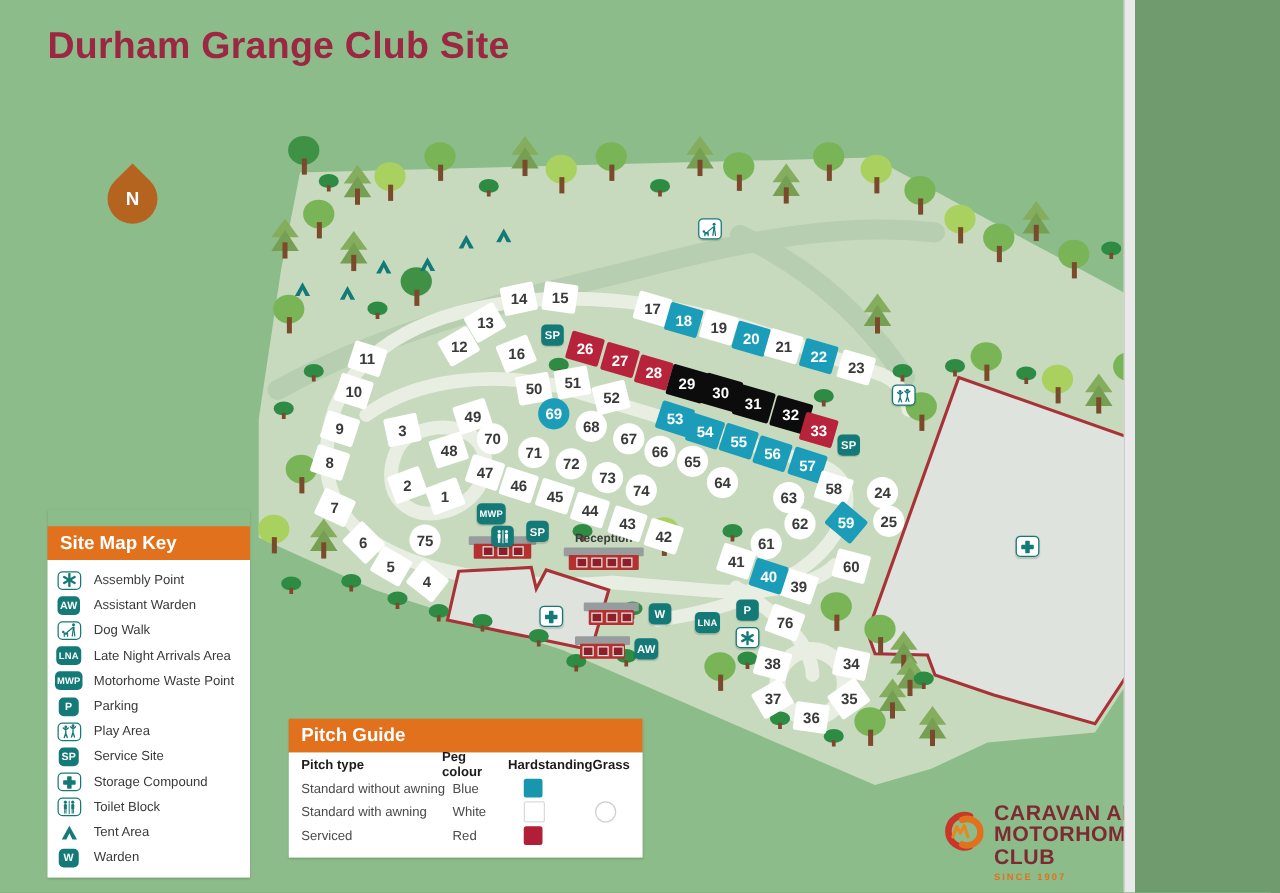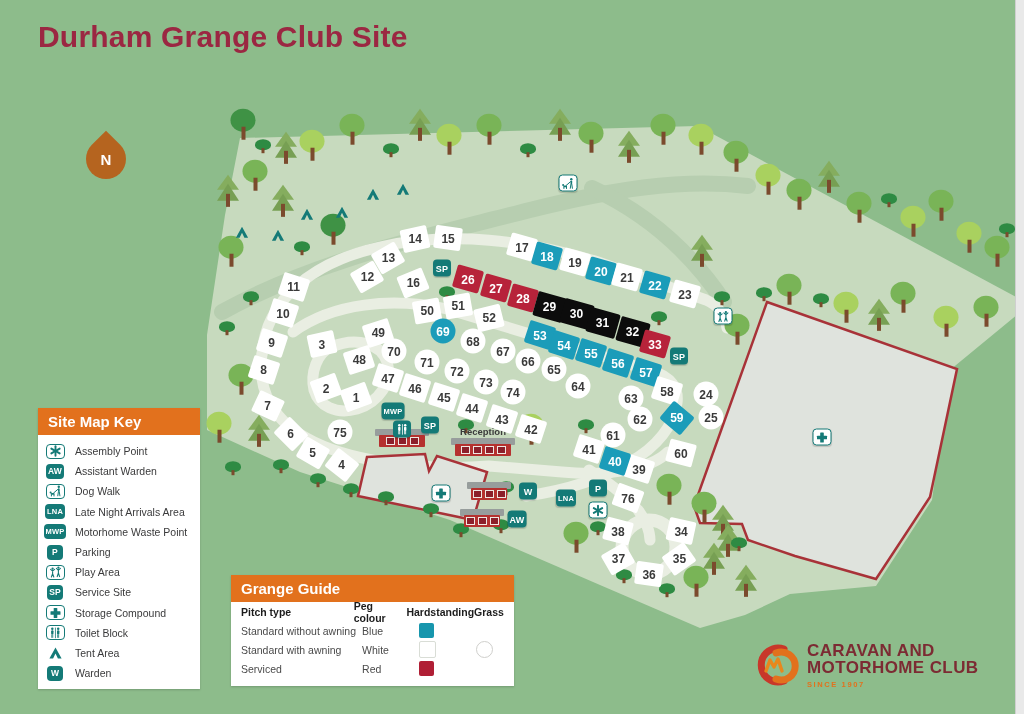--- a/index.html
+++ b/index.html
@@ -1,17 +1,17 @@
 <!DOCTYPE html>
 <html><head>
 <meta charset="utf-8">
 <style>
   html,body{margin:0;padding:0;}
   body{font-family:"Liberation Sans", sans-serif; background:#6f9b6e;}
-  .stage{position:relative;width:1024px;height:714px;overflow:hidden;background:#8dbc8b;}
+  .stage{position:relative;width:908px;height:714px;overflow:hidden;background:#8dbc8b;}
   .stage .edge{position:absolute;right:0;top:0;width:8px;height:100%;background:#e9e9e9;border-left:1px solid #cfcfcf;}
   .page-title{position:absolute;left:38px;top:20px;margin:0;font-size:30px;font-weight:bold;color:#9b2742;letter-spacing:.2px;}
   
   .north{position:absolute;left:86px;top:133px;width:44px;height:44px;}
   .north .drop{width:40px;height:40px;background:#b5641f;border-radius:0 50% 50% 50%;transform:rotate(45deg);display:flex;align-items:center;justify-content:center;margin-top:6px;}
   .north .drop span{transform:rotate(-45deg);color:#fff;font-weight:bold;font-size:15px;}
   
   #map-svg{position:absolute;left:0;top:0;}
   
   .pitch{position:absolute;display:flex;align-items:center;justify-content:center;font-size:12px;font-weight:600;color:#3a3a3a;}
@@ -46,21 +46,21 @@
   .building{position:absolute;transform:translate(-50%,-50%);}
   .building .roof{position:absolute;top:-6px;left:-4px;right:-4px;height:7px;background:#979d9c;border-radius:1px;}
   .building .wall{position:relative;height:12px;background:#b5312f;border-radius:1px;display:flex;align-items:center;justify-content:center;gap:3px;}
   .building .win{width:7px;height:6px;background:#8c1f2a;border:1px solid #efe9e4;}
   .map-label{position:absolute;transform:translate(-50%,-50%);font-size:9.5px;font-weight:600;color:#3b3b3b;white-space:nowrap;}
   
   .panel{position:absolute;box-shadow:0 1px 2px rgba(0,0,0,.18);}
   .panel-header{background:#e2711d;color:#fff;font-weight:bold;padding:4px 10px;}
   .panel-body{background:#fff;}
   .key-panel{left:38px;top:408px;width:162px;}
-  .key-panel .panel-header{font-size:15px;padding:5px 10px;}
+  .key-panel .panel-header{font-size:15px;padding:5px 10px;margin-top:13px;}
   .key-panel .panel-body{padding:6px 6px 6px 6px;text-align:right;}
   .key-item{display:flex;align-items:center;gap:9px;height:20.2px;}
   .key-item .ic{width:22px;display:flex;justify-content:center;flex:0 0 22px;}
   .key-item .lbl{font-size:10.5px;color:#3a3a3b;}
   .guide-panel{left:231px;top:575px;width:283px;}
   .guide-panel .panel-header{font-size:15px;padding:5px 10px;}
   .guide-panel .panel-body{padding:0 10px 8px 10px;}
   .guide-row{display:flex;align-items:center;height:19px;}
   .guide-row .c1{width:128px;font-size:10.5px;color:#4a4a4a;}
   .guide-row .c2{width:60px;font-size:10.5px;color:#4a4a4a;}
@@ -901,21 +901,21 @@
         <div class="key-item">
           <div class="ic">
             <span class="badge">W</span>
           </div>
           <div class="lbl">Warden</div>
         </div>
       </div>
   </div>
 
   <div class="panel guide-panel">
-    <div class="panel-header">Grange Guide</div>
+    <div class="panel-header">Pitch Guide</div>
     <div class="panel-body" id="guide-table">
         <div class="guide-row head">
           <div class="c1">Pitch type</div>
           <div class="c2">Peg colour</div>
           <div class="c3s">Hardstanding</div>
           <div class="c4s">Grass</div>
         </div>
         <div class="guide-row">
           <div class="c1">Standard without awning</div>
           <div class="c2">Blue</div>

